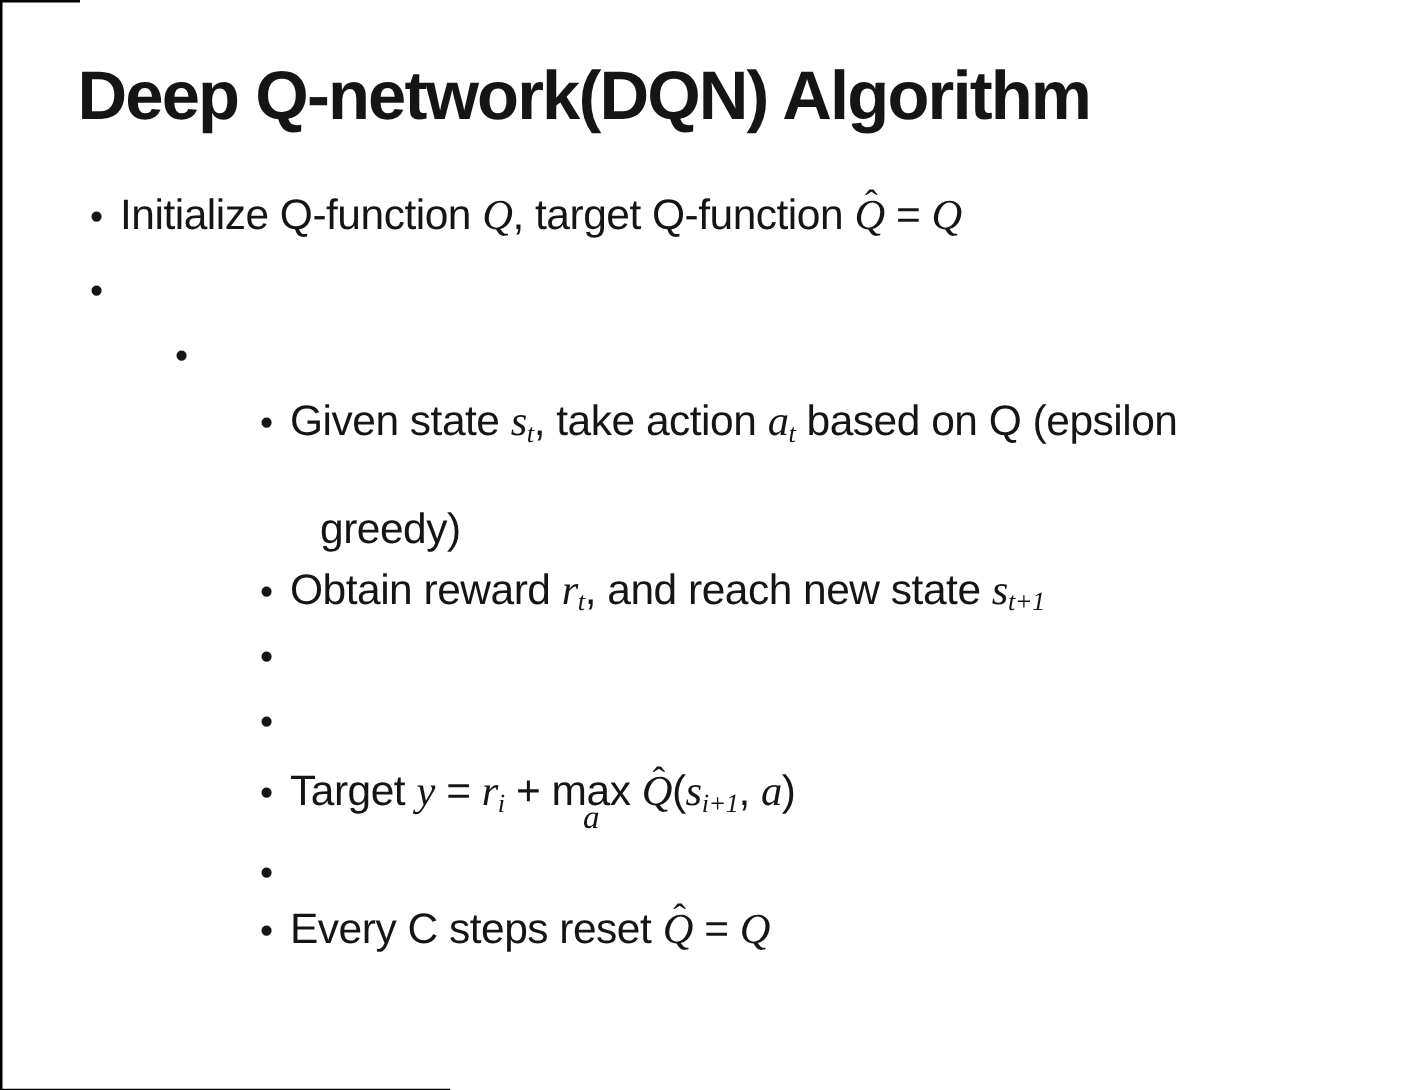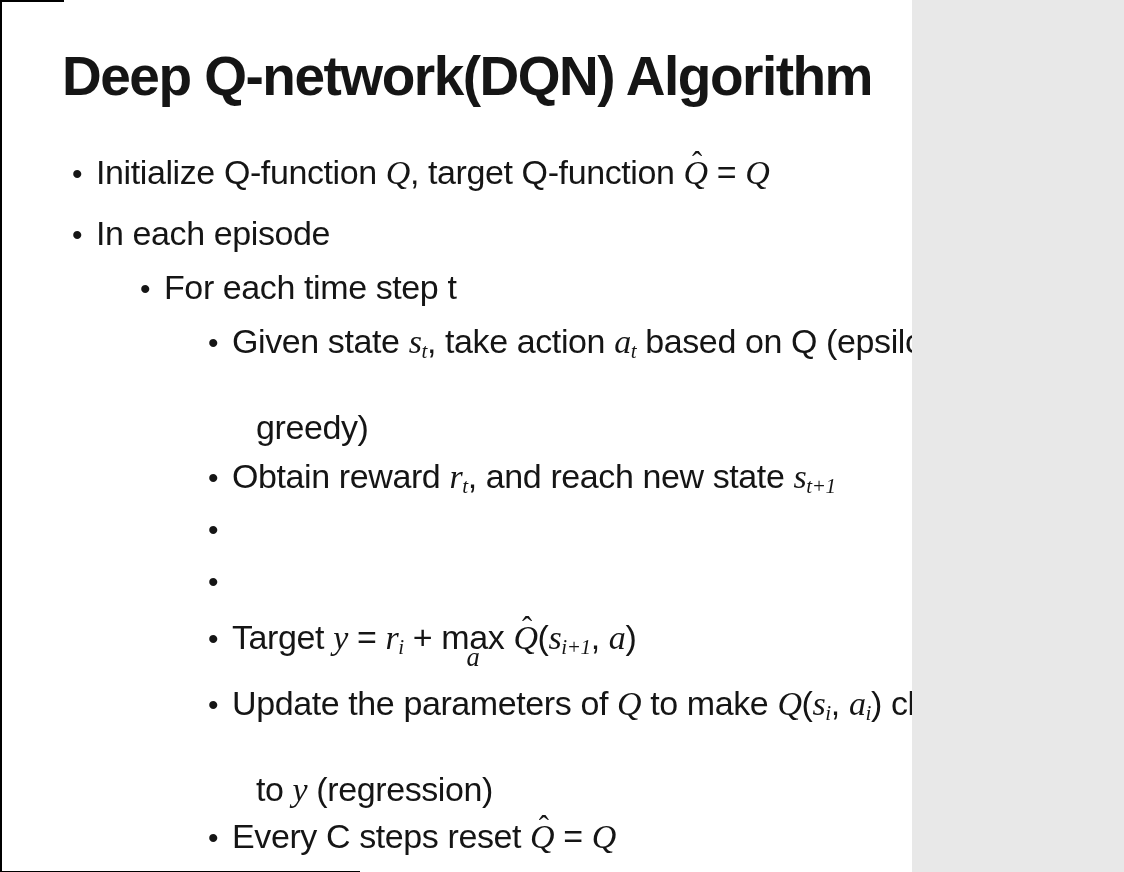--- a/index.html
+++ b/index.html
@@ -1,18 +1,18 @@
 <!DOCTYPE html>
 <html><head>
 <meta charset="utf-8">
 <style>
   html,body{margin:0;padding:0;background:#e8e8e8;}
   .slide{
     position:relative;
-    width:912px;height:872px;
+    width:1124px;height:872px;
     background:#ffffff;
     overflow:hidden;
     font-family:"Liberation Sans",sans-serif;
     color:#151515;
   }
   
   .edge-left{position:absolute;left:0;top:0;width:2px;height:872px;background:#000;}
   .edge-top{position:absolute;left:0;top:0;width:64px;height:2px;background:#000;}
   .edge-bottom{position:absolute;left:0;bottom:0;width:360px;height:1px;background:#000;}
 
@@ -68,26 +68,24 @@
 
   <div class="content">
 
     <div class="line lvl1 mb15">
       <span class="marker">•</span>
       <span>Initialize Q-function <span class="m">Q</span>, target Q-function <span class="hat"><span class="hc">ˆ</span>Q</span> = <span class="m">Q</span></span>
     </div>
 
     <div class="line lvl1 mb8">
       <span class="marker">•</span>
-      <span>In each episode</span>
     </div>
 
     <div class="line lvl2 mb8">
       <span class="marker">•</span>
-      <span>For each time step t</span>
     </div>
 
     <div class="line lvl3 mb4">
       <span class="marker">•</span>
       <span>Given state <span class="m">s<sub>t</sub></span>, take action <span class="m">a<sub>t</sub></span> based on Q (epsilon</span>
     </div>
 
     <div class="line lvl3 cont mb3">
       <span class="marker">•</span>
       <span>greedy)</span>
@@ -106,27 +104,22 @@
       <span class="marker">•</span>
     </div>
 
     <div class="line lvl3 mb20">
       <span class="marker">•</span>
       <span>Target <span class="m">y</span> = <span class="m">r<sub>i</sub></span> + <span class="munder">max<span class="mua"><span class="m">a</span></span></span>&nbsp;<span class="hat"><span class="hc">ˆ</span>Q</span>(<span class="m">s<sub>i+1</sub></span>, <span class="m">a</span>)</span>
     </div>
 
     <div class="line lvl3 mb0">
       <span class="marker">•</span>
-      <span>Update the parameters of <span class="m">Q</span> to make <span class="m">Q</span>(<span class="m">s<sub>i</sub></span>, <span class="m">a<sub>i</sub></span>) close</span>
     </div>
 
-    <div class="line lvl3 cont mb1">
-      <span class="marker">•</span>
-      <span>to <span class="m">y</span> (regression)</span>
-    </div>
 
     <div class="line lvl3 mb0">
       <span class="marker">•</span>
       <span>Every C steps reset <span class="hat"><span class="hc">ˆ</span>Q</span> = <span class="m">Q</span></span>
     </div>
 
   </div>
 </div>
 
 </body></html>

